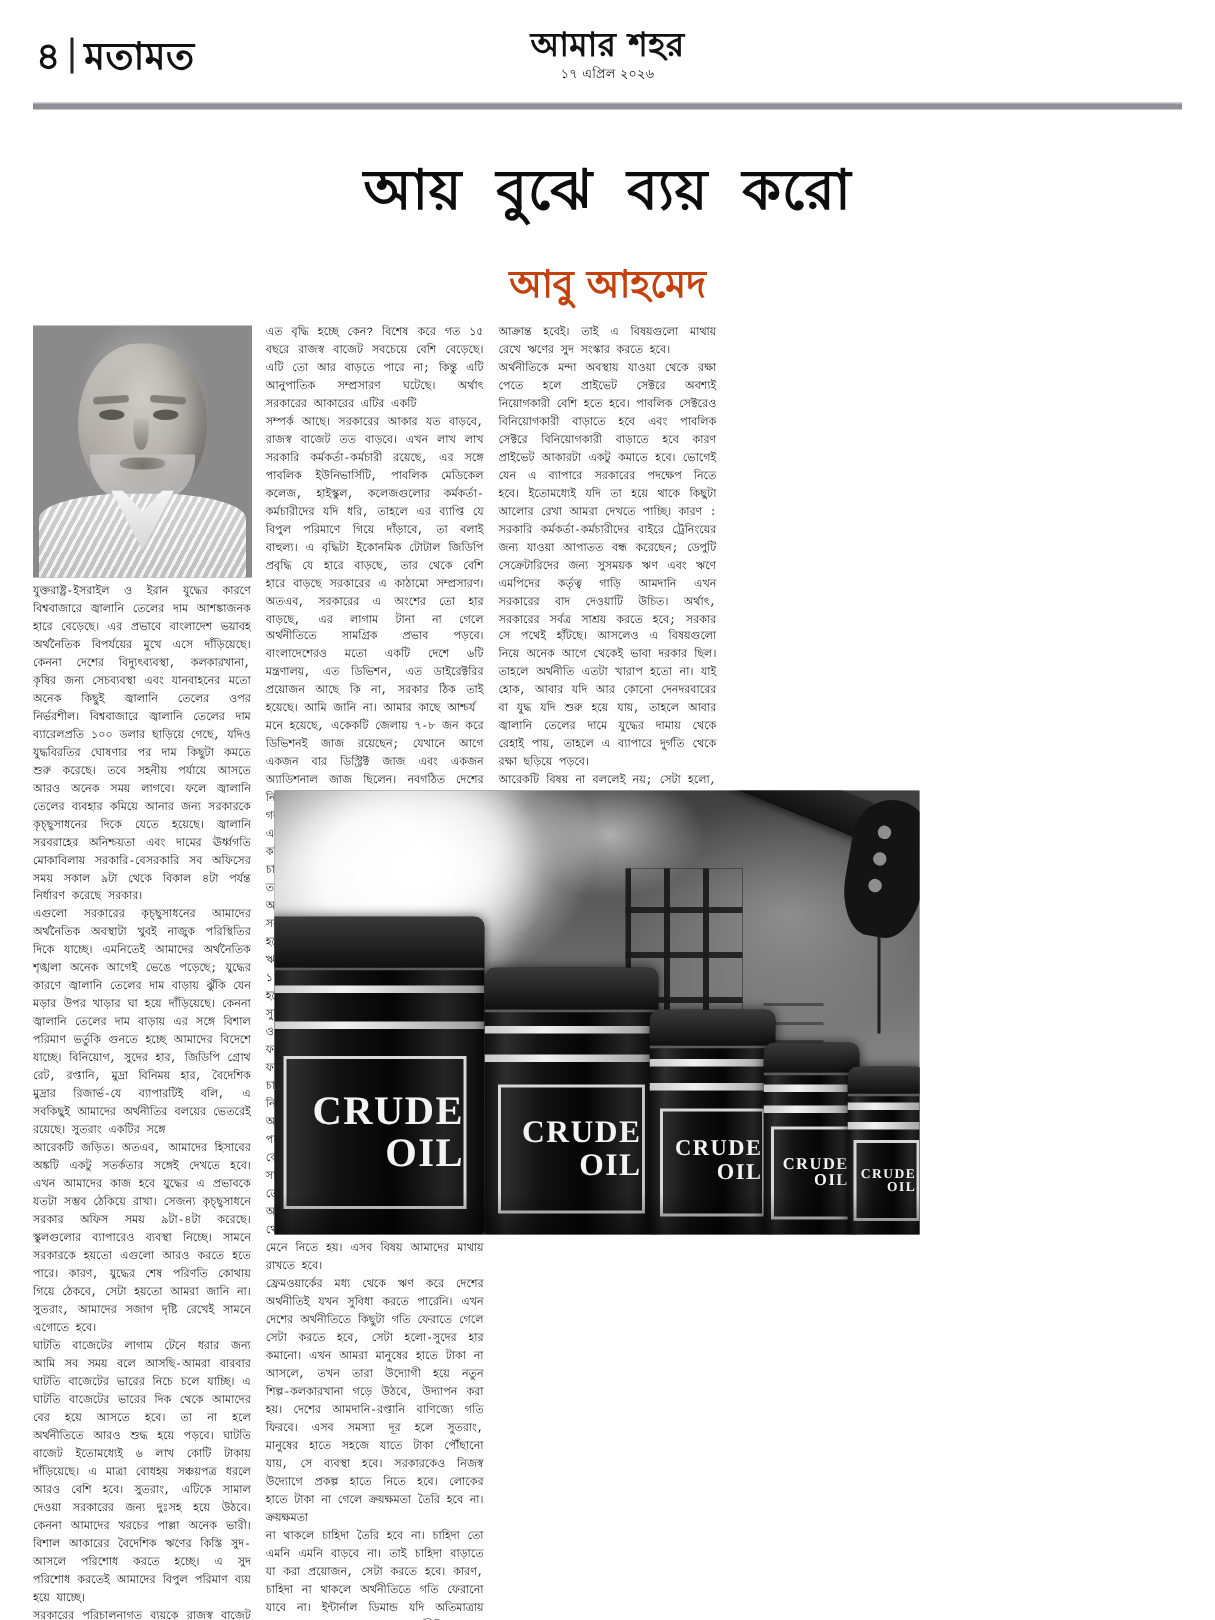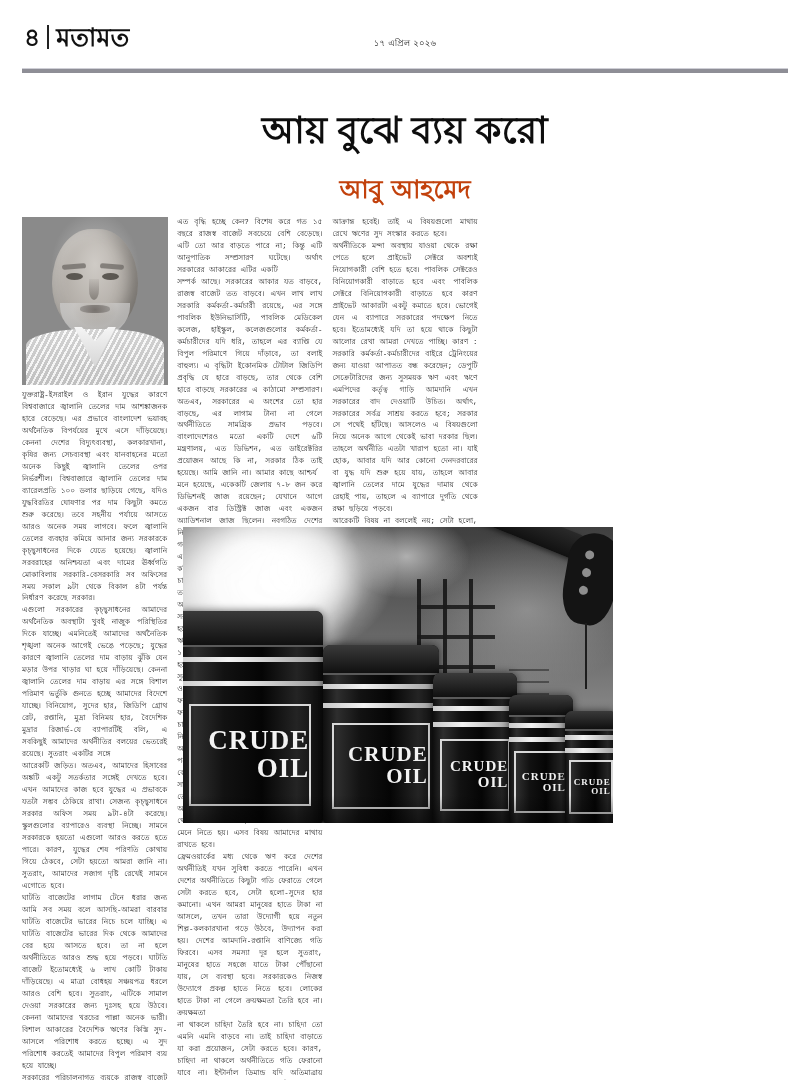--- a/index.html
+++ b/index.html
@@ -44,38 +44,38 @@
   .paper-title{
     font-family:"DejaVu Serif",serif;
     font-weight:700;
     font-size:22px;
     line-height:1.05;
     letter-spacing:.3px;
   }
   .paper-date{
     font-family:"DejaVu Sans",sans-serif;
     font-size:8.5px;
-    margin-top:18px;
+    margin-top:1px;
     letter-spacing:.2px;
   }
 
   .rule{
     height:4px;
     background:#8e8e96;
     margin-top:4px;
     border-top:1px solid #cfcfd6;
   }
 
   
   .headline-block{
     text-align:center;
     padding-top:12px;
   }
   .headline{
-    font-family:Liberation Serif, serif;
+    font-family:Liberation Mono, monospace;
     font-weight:700;
     font-size:37px;
     line-height:1.12;
     letter-spacing:.5px;
     color:#0d0d0d;
   }
   .byline{
     font-family:"DejaVu Serif",serif;
     font-weight:700;
     font-size:25px;
@@ -271,20 +271,21 @@
 
 <div class="page">
 
   <div class="masthead">
     <div class="folio">
       <span class="folio-num">৪</span>
       <span class="folio-bar"></span>
       <span class="folio-sec">মতামত</span>
     </div>
     <div class="paper-name">
+      <div class="paper-title">আমার শহর</div>
       <div class="paper-date">১৭ এপ্রিল ২০২৬</div>
     </div>
   </div>
   <div class="rule"></div>
 
   <div class="headline-block">
     <h1 class="headline">আয় বুঝে ব্যয় করো</h1>
     <div class="byline">আবু আহমেদ</div>
   </div>
 

